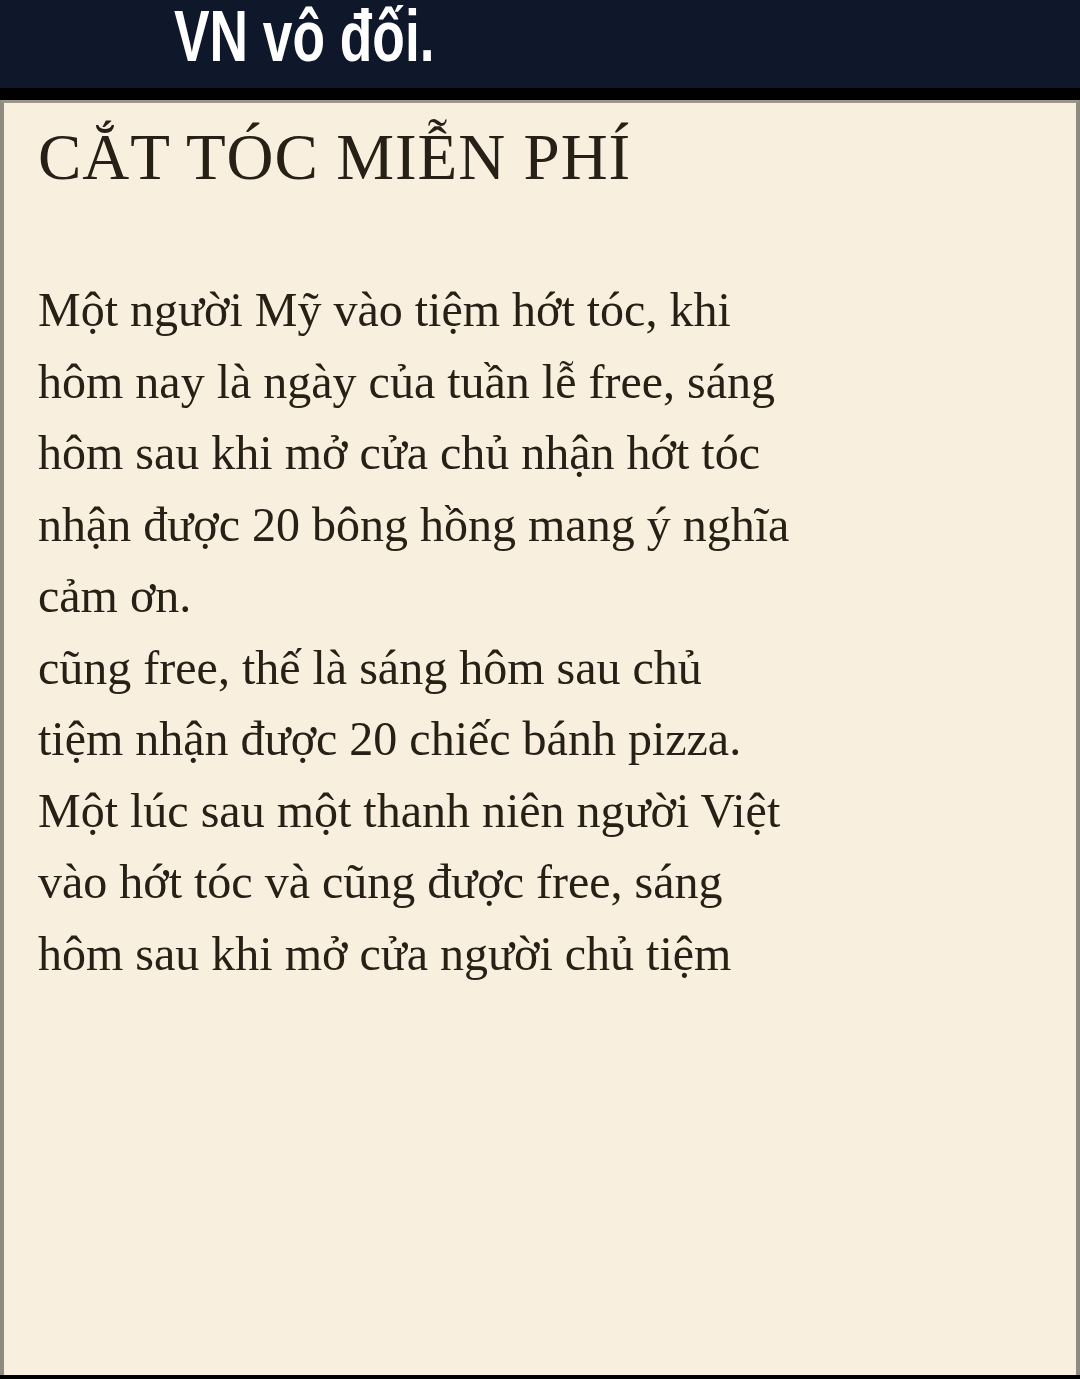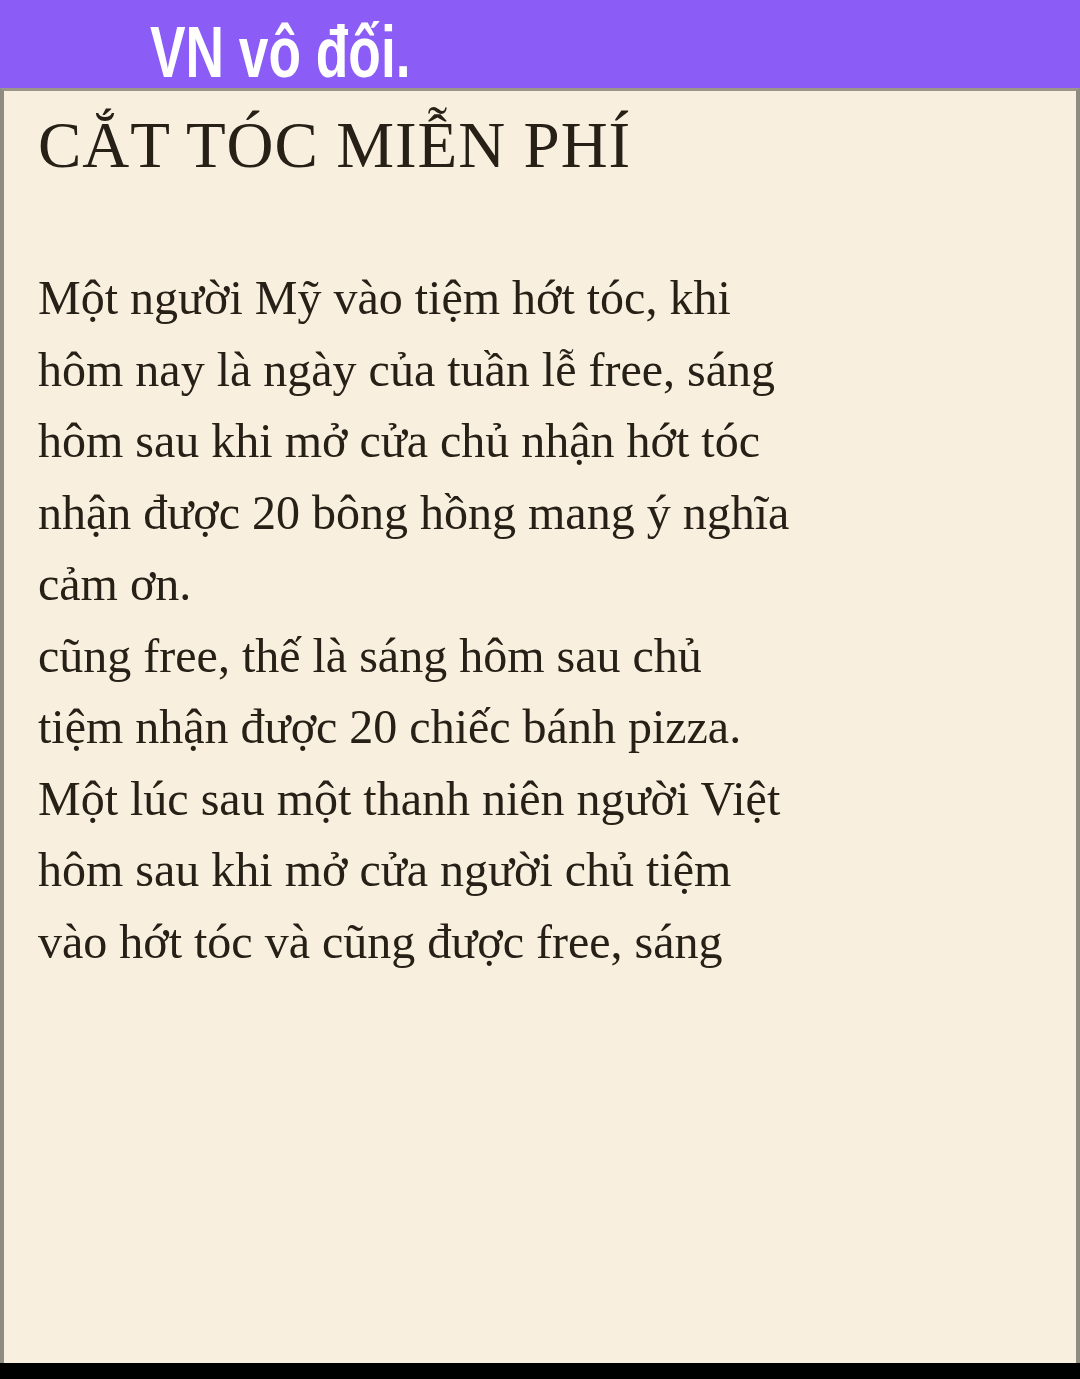--- a/index.html
+++ b/index.html
@@ -10,23 +10,24 @@
   .page {
     position: relative;
     width: 1080px;
     height: 1379px;
     background: #000;
     overflow: hidden;
     font-family: "Liberation Serif", serif;
   }
   .top-bar {
     height: 88px;
-    background: #8b5cf6;
+    background: #0f172a;
     display: flex;
-    align-items: flex-end;
+    align-items: flex-start;
+    padding-left: 24px;
   }
   .top-caption {
     color: #ffffff;
     font-family: "Liberation Sans", sans-serif;
     font-weight: 700;
     font-size: 72px;
     line-height: 1;
     white-space: nowrap;
     transform: scaleX(0.74);
     transform-origin: 0 50%;
@@ -34,20 +35,21 @@
     letter-spacing: 0px;
   }
   .content {
     box-sizing: border-box;
     height: 1275px;
     background: #f8efde;
     border-left: 4px solid #8e8b80;
     border-right: 4px solid #8e8b80;
     border-top: 3px solid #9a968a;
     padding: 20px 46px 0 34px;
+    margin-top: 12px;
   }
   .meme-title {
     margin: 0;
     font-weight: 400;
     font-size: 65px;
     line-height: 1.05;
     color: #262017;
     letter-spacing: 1px;
     white-space: nowrap;
   }
@@ -79,20 +81,20 @@
 
     <div class="story">
         <div class="line">Một người Mỹ vào tiệm hớt tóc, khi</div>
         <div class="line">hôm nay là ngày của tuần lễ free, sáng</div>
         <div class="line">hôm sau khi mở cửa chủ nhận hớt tóc</div>
         <div class="line">nhận được 20 bông hồng mang ý nghĩa</div>
         <div class="line">cảm ơn.</div>
         <div class="line">cũng free, thế là sáng hôm sau chủ</div>
         <div class="line">tiệm nhận được 20 chiếc bánh pizza.</div>
         <div class="line">Một lúc sau một thanh niên người Việt</div>
+        <div class="line">vào hớt tóc và cũng được free, sáng</div>
         <div class="line">hôm sau khi mở cửa người chủ tiệm</div>
-        <div class="line">vào hớt tóc và cũng được free, sáng</div>
       </div>
   </div>
 
   <div class="bottom-bar"></div>
 
 </div>
 
 </body></html>

